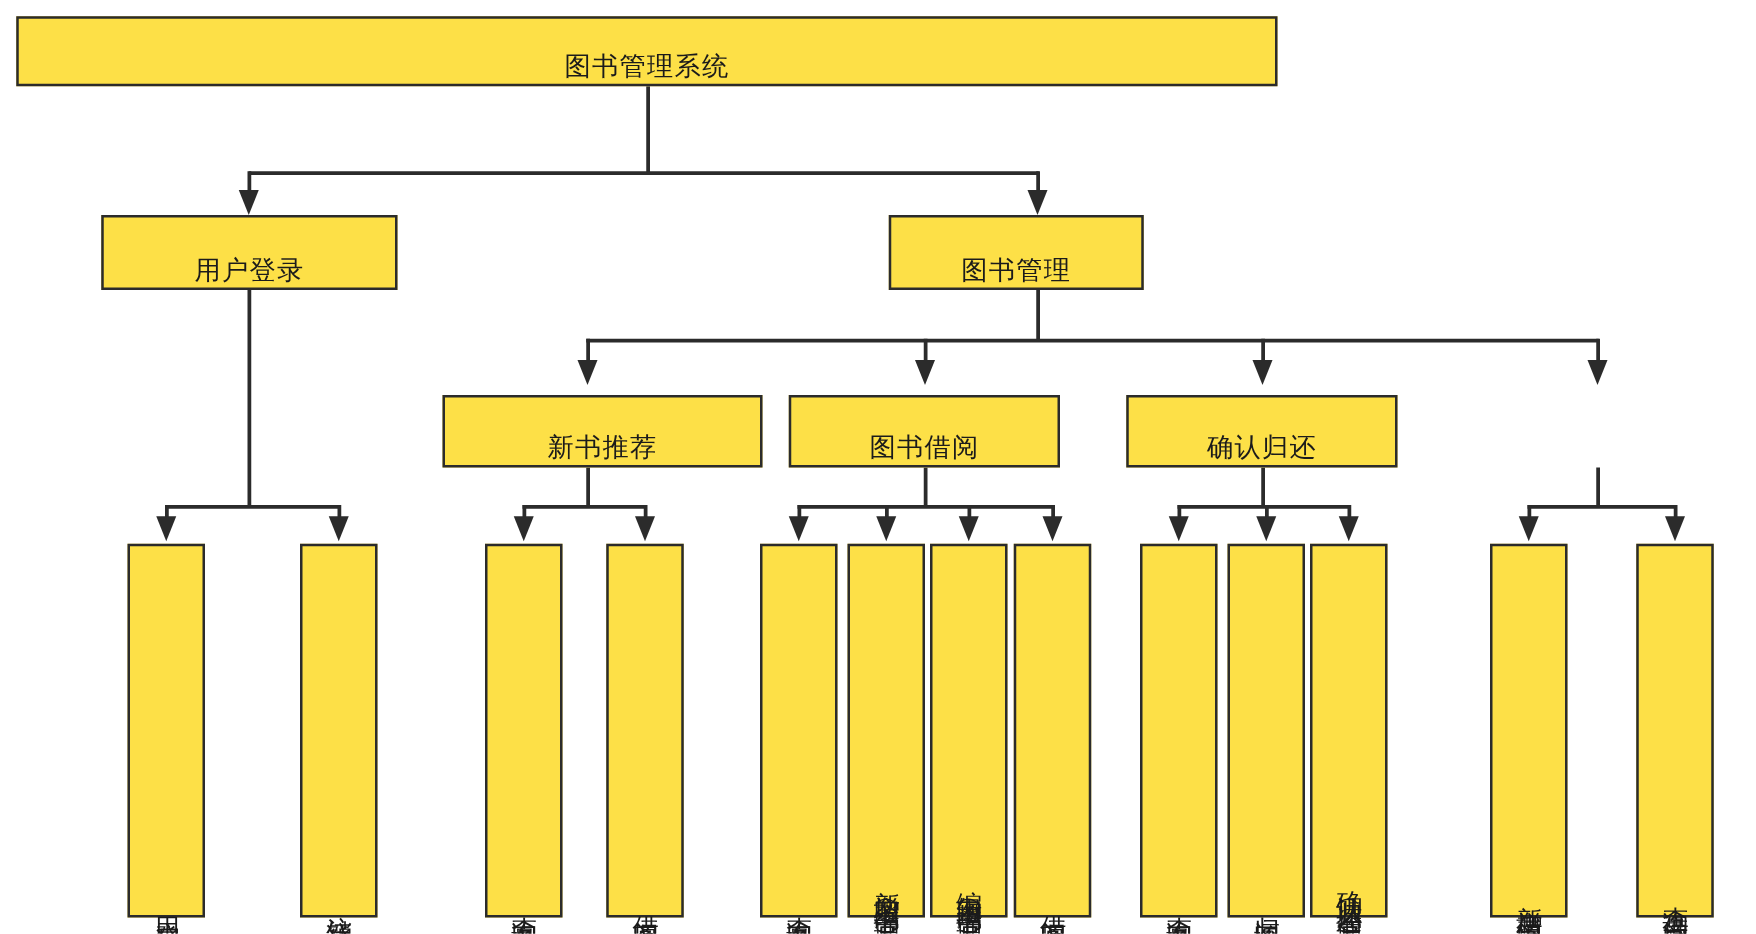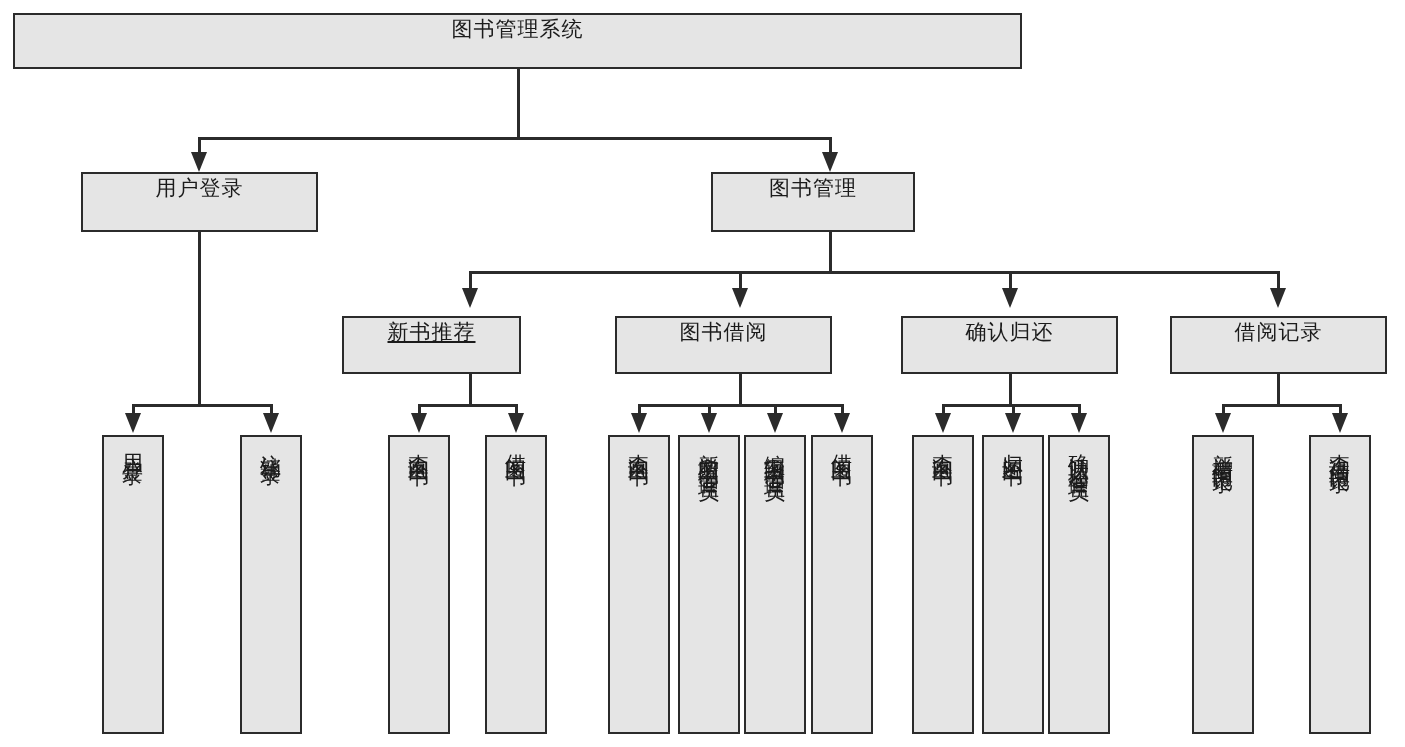--- a/index.html
+++ b/index.html
@@ -15,23 +15,23 @@
     width: 1405px;
     height: 747px;
     background: #ffffff;
     overflow: hidden;
   }
   
   .node {
     position: absolute;
     box-sizing: border-box;
     border: 2.5px solid #2b2b2b;
-    background: #e5e5e5;
+    background: #fde047;
     display: flex;
-    align-items: flex-start;
+    align-items: flex-end;
     justify-content: center;
     color: #1b1b1b;
     z-index: 3;
   }
   .node.h {
     font-size: 21px;
     letter-spacing: 1px;
   }
   .node.v {
     font-size: 21px;
@@ -142,32 +142,29 @@
     <span>图书管理系统</span>
   </div>
 
   <div class="node h" style="left:81px; top:172px; width:237px; height:60px;">
     <span>用户登录</span>
   </div>
   <div class="node h" style="left:711px; top:172px; width:204px; height:60px;">
     <span>图书管理</span>
   </div>
 
-  <div class="node h" style="left:342px; top:316px; width:179px; height:58px;text-decoration:underline;">
+  <div class="node h" style="left:354px; top:316px; width:256px; height:58px;">
     <span>新书推荐</span>
   </div>
-  <div class="node h" style="left:615px; top:316px; width:217px; height:58px;">
+  <div class="node h" style="left:631px; top:316px; width:217px; height:58px;">
     <span>图书借阅</span>
   </div>
   <div class="node h" style="left:901px; top:316px; width:217px; height:58px;">
     <span>确认归还</span>
   </div>
-  <div class="node h" style="left:1170px; top:316px; width:217px; height:58px;">
-    <span>借阅记录</span>
-  </div>
 
   <div class="node v" style="left:102px; top:435px; width:62px; height:299px;">
     <span class="vtext">用户登录</span>
   </div>
   <div class="node v" style="left:240px; top:435px; width:62px; height:299px;">
     <span class="vtext">注销登录</span>
   </div>
   <div class="node v" style="left:388px; top:435px; width:62px; height:299px;">
     <span class="vtext">查询图书</span>
   </div>

